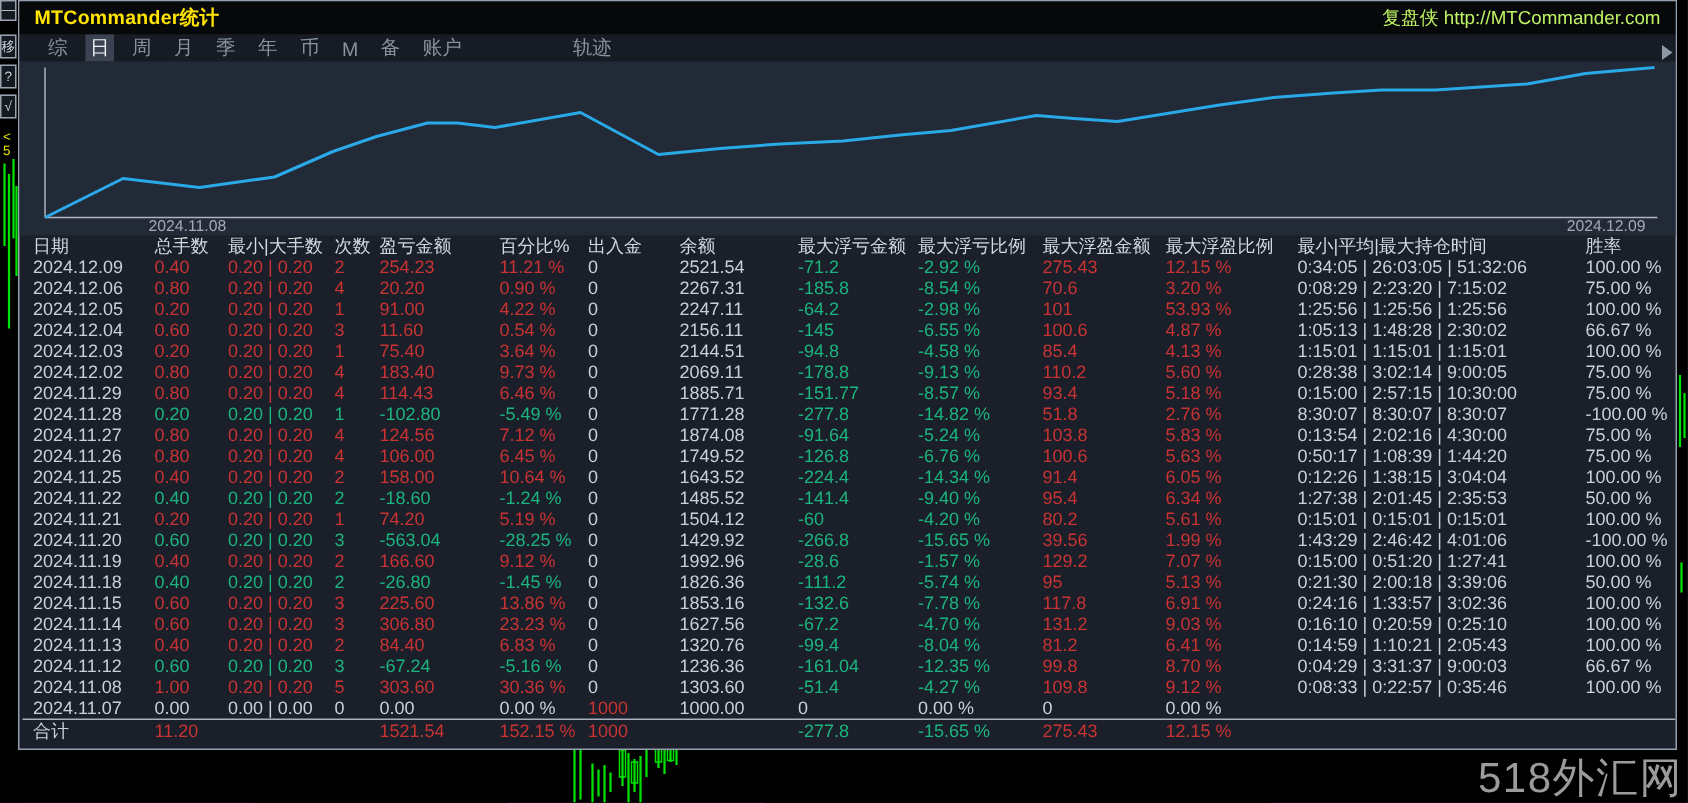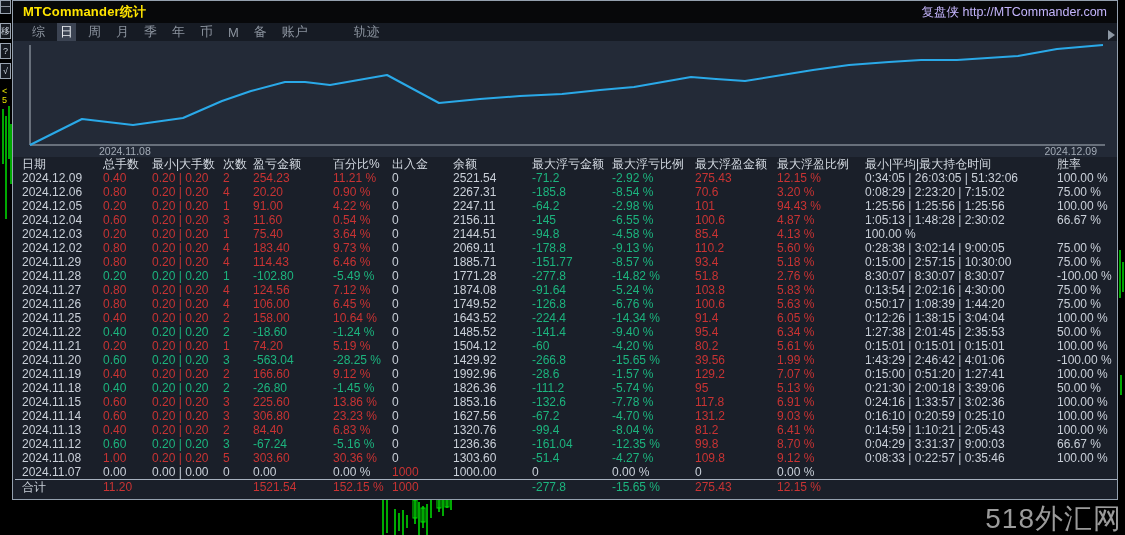--- a/index.html
+++ b/index.html
@@ -16,26 +16,26 @@
   .tb-btn.b0{top:0;height:14px;line-height:11px}
   .tb-btn.b1{top:23px}.tb-btn.b2{top:43px}.tb-btn.b3{top:63px}
   .strip-mark{position:absolute;color:#e7e400;font-size:9px;line-height:9px;left:2px}
   
   .window{position:absolute;left:12px;top:0;width:1106px;height:500px;z-index:2;
     box-sizing:border-box;border:1px solid #94a0ae;background:#1a1f29;
     display:flex;flex-direction:column}
   .titlebar{flex:0 0 22px;background:#07080a;display:flex;align-items:center;
     justify-content:space-between;padding:0 10px}
   .title{color:#ffe400;font-weight:bold;font-size:13px;letter-spacing:.2px}
-  .title-right{color:#c4b5fd;font-size:12.5px}
+  .title-right{color:#bef264;font-size:12.5px}
   .menubar{flex:0 0 18px;display:flex;align-items:center;padding-left:16px;
     background:#161b24;font-size:13px;color:#8a929d}
   .menu-item{margin-right:9px;padding:0 3px;cursor:default}
   .menu-item.selected{background:#3b4352;color:#edf0f4}
-  .menu-item.gap-after{margin-right:40px}
+  .menu-item.gap-after{margin-right:68px}
   .chart{flex:0 0 116px;position:relative;background:#232a37}
   .chart svg{position:absolute;left:0;top:0}
   .chart-label{position:absolute;top:104px;color:#a3abb6;font-size:10.5px}
   .label-start{left:86px}
   .label-end{right:20px}
   
   .table{flex:1 1 auto;padding-left:9px;font-size:12px;overflow:hidden}
   .row{display:flex;height:14px;line-height:14px;white-space:nowrap}
   .thead{height:14px;line-height:14px;color:#d3d9e1;display:flex;white-space:nowrap}
   .cell{flex:0 0 auto;overflow:hidden}
@@ -152,21 +152,21 @@
           <div class="cell c1 r">0.20</div>
           <div class="cell c2 r">0.20 | 0.20</div>
           <div class="cell c3 r">1</div>
           <div class="cell c4 r">91.00</div>
           <div class="cell c5 r">4.22 %</div>
           <div class="cell c6 w">0</div>
           <div class="cell c7 w">2247.11</div>
           <div class="cell c8 g">-64.2</div>
           <div class="cell c9 g">-2.98 %</div>
           <div class="cell c10 r">101</div>
-          <div class="cell c11 r">94.43 %</div>
+          <div class="cell c11 r">53.93 %</div>
           <div class="cell c12 w">1:25:56 | 1:25:56 | 1:25:56</div>
           <div class="cell c13 w">100.00 %</div>
         </div>
         <div class="row">
           <div class="cell c0 w">2024.12.04</div>
           <div class="cell c1 r">0.60</div>
           <div class="cell c2 r">0.20 | 0.20</div>
           <div class="cell c3 r">3</div>
           <div class="cell c4 r">11.60</div>
           <div class="cell c5 r">0.54 %</div>
@@ -185,20 +185,21 @@
           <div class="cell c2 r">0.20 | 0.20</div>
           <div class="cell c3 r">1</div>
           <div class="cell c4 r">75.40</div>
           <div class="cell c5 r">3.64 %</div>
           <div class="cell c6 w">0</div>
           <div class="cell c7 w">2144.51</div>
           <div class="cell c8 g">-94.8</div>
           <div class="cell c9 g">-4.58 %</div>
           <div class="cell c10 r">85.4</div>
           <div class="cell c11 r">4.13 %</div>
+          <div class="cell c12 w">1:15:01 | 1:15:01 | 1:15:01</div>
           <div class="cell c13 w">100.00 %</div>
         </div>
         <div class="row">
           <div class="cell c0 w">2024.12.02</div>
           <div class="cell c1 r">0.80</div>
           <div class="cell c2 r">0.20 | 0.20</div>
           <div class="cell c3 r">4</div>
           <div class="cell c4 r">183.40</div>
           <div class="cell c5 r">9.73 %</div>
           <div class="cell c6 w">0</div>

